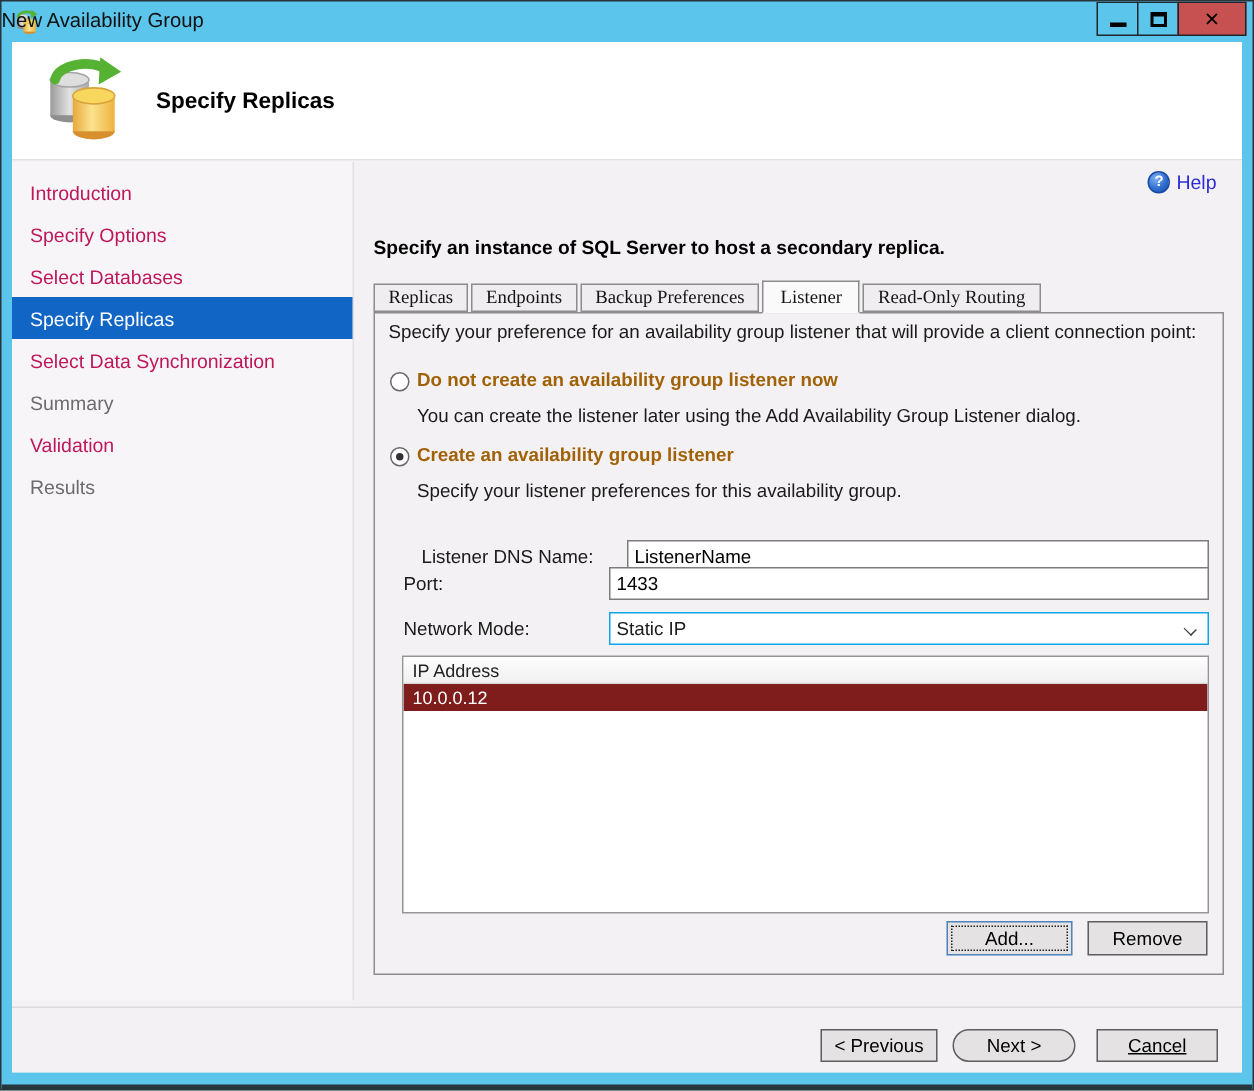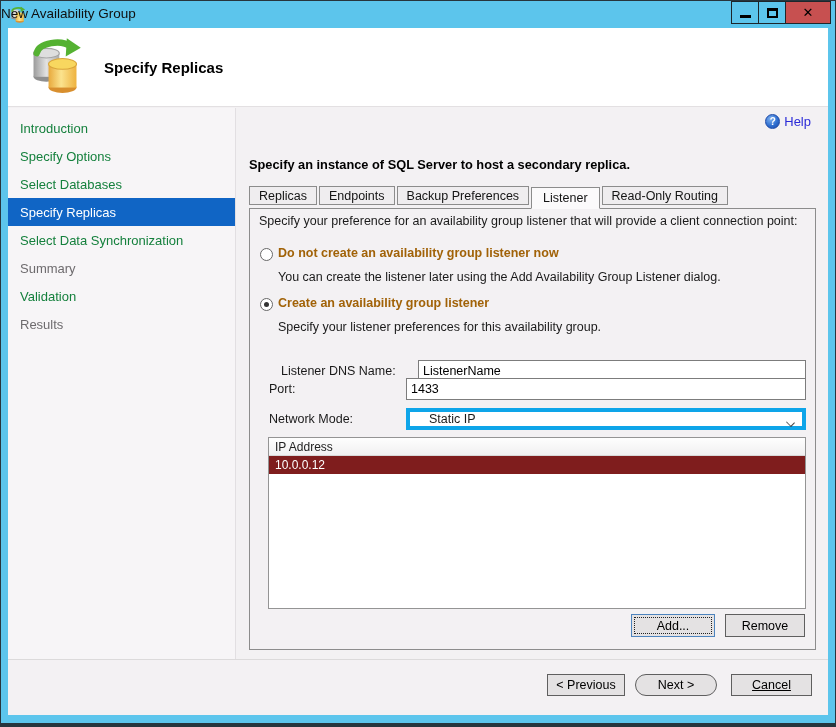--- a/index.html
+++ b/index.html
@@ -48,41 +48,41 @@
   }
 
   .content-row { position:absolute; top:80px; left:0; right:0; bottom:48px; display:flex; }
 
   
   .sidebar {
     width:228px; background:#f7f5f7; border-right:1px solid #e2dfe2;
     padding-top:6px; flex:none;
   }
   .step { height:28px; display:flex; align-items:center; padding-left:12px; font-size:13px; cursor:default; }
-  .step.link { color:#15803d; }
+  .step.link { color:#be185d; }
   .step.selected { background:#1065c5; color:#ffffff; }
   .step.disabled { color:#6e6b6e; }
 
   
   .main { position:relative; flex:1; background:#f3f1f3; }
 
   .help-link {
     position:absolute; top:6px; right:17px; display:flex; align-items:center; gap:4px;
     color:#2b2bd8; font-size:13px; cursor:default;
   }
   .help-icon {
     width:15px; height:15px; border-radius:50%;
     background:radial-gradient(circle at 35% 30%, #7fb2ef 0%, #2f6fd0 55%, #1c49a8 100%);
     color:#fff; font-size:10px; font-weight:bold; display:flex; align-items:center; justify-content:center;
     border:1px solid #1c49a8;
   }
 
   .instruction { position:absolute; left:13px; top:49px; font-weight:bold; font-size:12.8px; color:#000; }
 
-  .tabs { position:absolute; left:13px; top:78px; height:22px; display:flex; z-index:2; }
+  .tabs { position:absolute; left:13px; top:78px; height:22px; display:flex; align-items:flex-end; z-index:2;font-family:Liberation Serif, serif; }
   .tab {
     height:19px; padding:0 9px; display:flex; align-items:center;
     background:#efedef; border:1px solid #8c8c8c; margin-right:2px;
     font-size:12.5px; color:#141414; cursor:default; white-space:nowrap;
   }
   .tab.active {
     height:22px; background:#fbfafb; border-bottom:1px solid #fbfafb;
     position:relative; top:1px; z-index:3; padding:0 11px;
   }
 
@@ -104,22 +104,22 @@
   .opt-label { position:absolute; left:28px; font-weight:bold; font-size:12.5px; color:#a16207; }
   .opt-desc  { position:absolute; left:28px; font-size:12.5px; color:#1a1a1a; }
 
   .field-row { position:absolute; left:19px; right:9px; height:22px; display:flex; align-items:center; }
   .field-label { width:137px; font-size:12.5px; flex:none; }
   .field-input {
     flex:1; height:22px; border:1px solid #7c7c7c; background:#fff;
     font-family:inherit; font-size:12.5px; padding:0 4px; color:#000;
   }
   .combo {
-    flex:1; height:22px; border:4px solid #0ea5e9; background:#fff;
-    display:flex; align-items:center; padding:0 19px; position:relative; cursor:default;
+    flex:1; height:22px; border:1px solid #0ea5e9; background:#fff;
+    display:flex; align-items:center; padding:0 4px; position:relative; cursor:default;
   }
   .combo .chevron {
     position:absolute; right:8px; top:7px; width:7px; height:7px;
     border-right:1.5px solid #444; border-bottom:1.5px solid #444;
     transform:rotate(45deg) scaleY(0.8);
   }
 
   .ip-list {
     position:absolute; left:18px; right:9px; top:228px; height:172px;
     border:1px solid #949494; background:#fff; overflow:hidden;
@@ -135,21 +135,21 @@
   .btn {
     position:absolute; height:23px; background:#e4e2e3; border:1px solid #5f5f5f;
     font-family:inherit; font-size:12.5px; color:#000;
     display:flex; align-items:center; justify-content:center; cursor:default;
   }
   .btn-add { right:100px; top:405px; width:84px; border:1px solid #4d84be; outline:1px dotted #222; outline-offset:-4px; }
   .btn-remove { right:10px; top:405px; width:80px; }
 
   
   .footer {
-    position:absolute; left:0; right:0; bottom:0; height:56px;
+    position:absolute; left:0; right:0; bottom:0; height:44px;
     background:#f3f1f3; border-top:1px solid #dcdadb;
   }
   .btn-prev   { right:203px; top:14px; width:78px; height:22px; }
   .btn-next   { right:111px; top:14px; width:82px; height:22px;border-radius:11px; }
   .btn-cancel { right:16px;  top:14px; width:81px; height:22px;text-decoration:underline; }
 </style>
 </head>
 <body>
 
 <svg width="0" height="0" style="position:absolute" aria-hidden="true">

